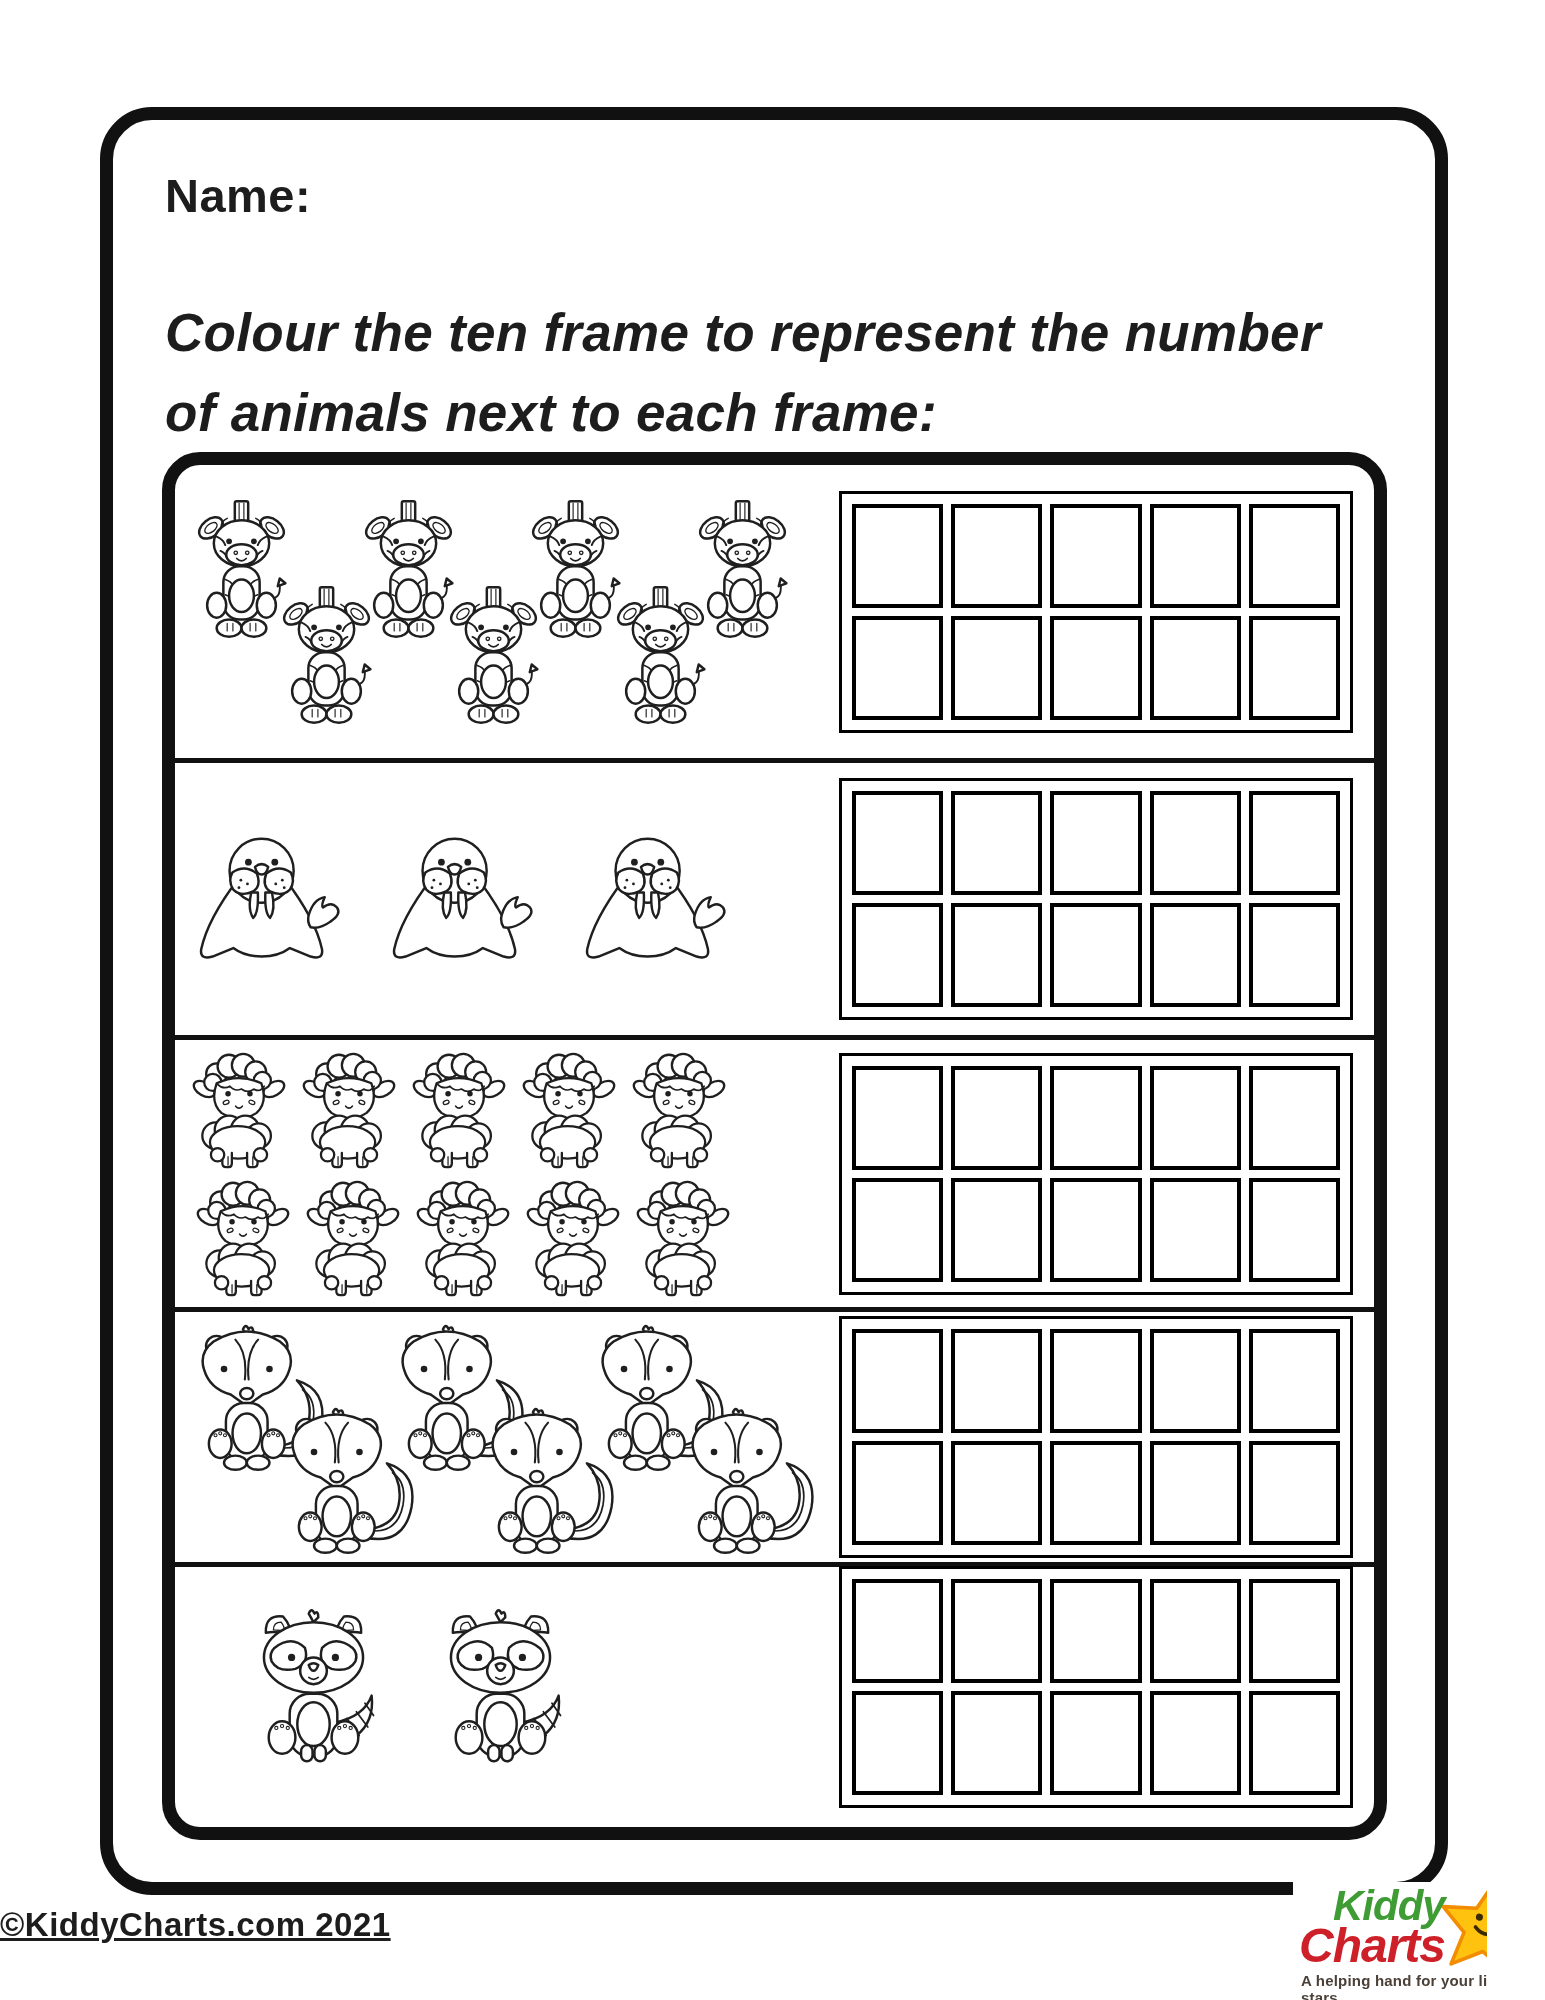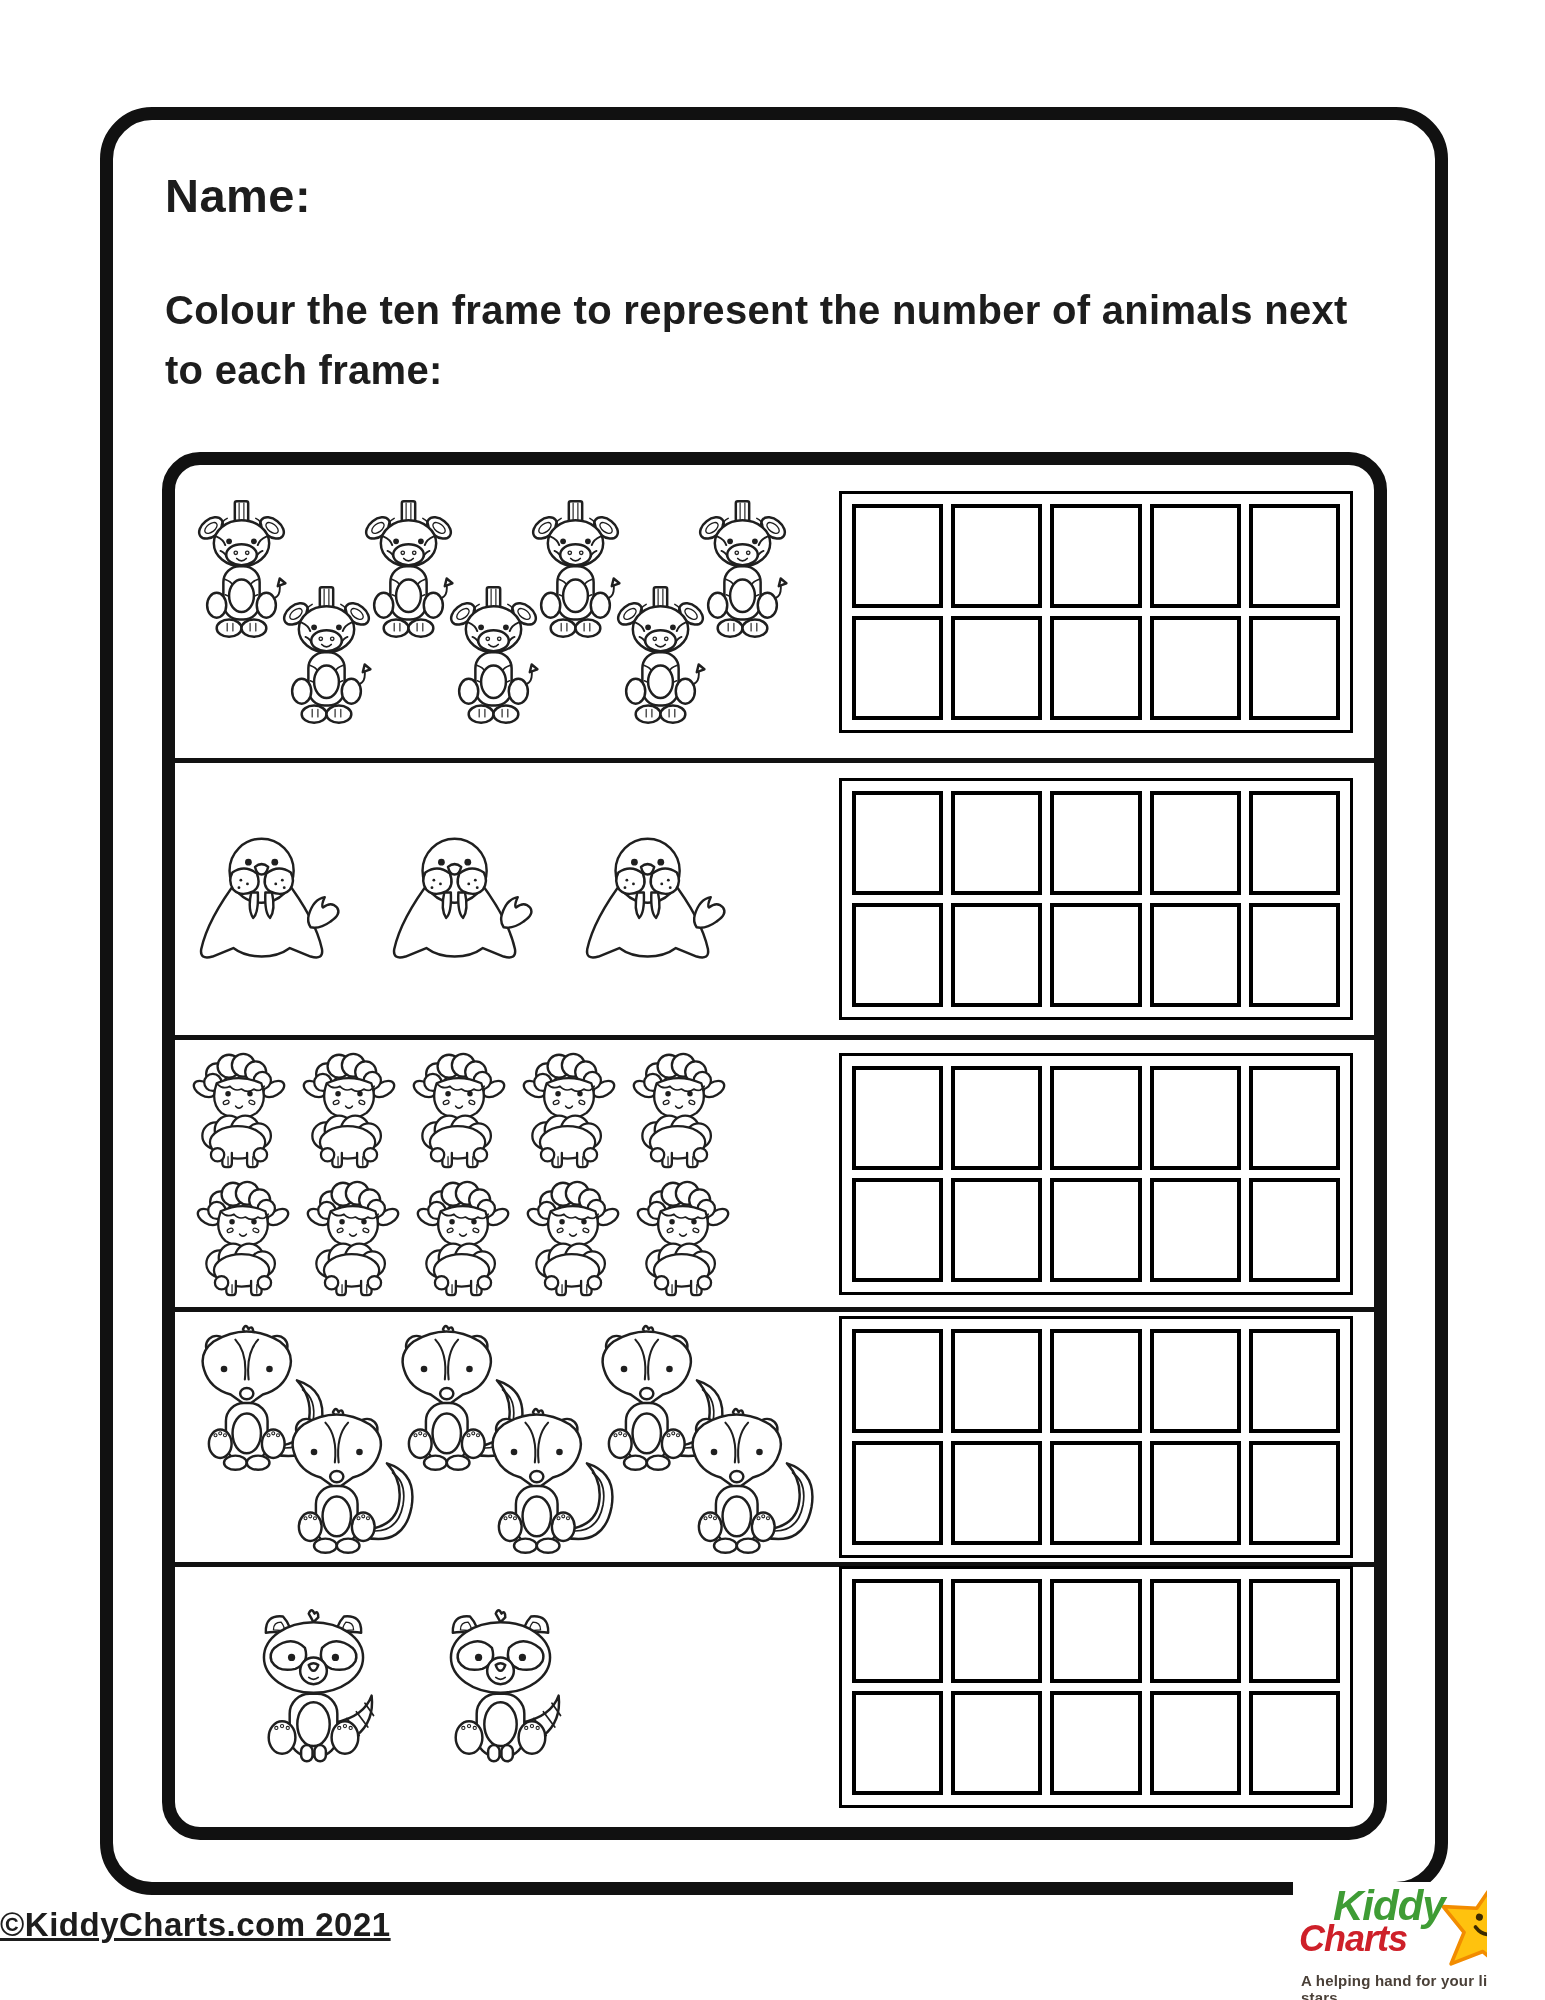--- a/index.html
+++ b/index.html
@@ -9,22 +9,22 @@
   }
   .outer-border{
     position:absolute; left:100px; top:107px; width:1348px; height:1788px;
     border:13px solid #111; border-radius:52px; box-sizing:border-box; background:#fff;
   }
   .name-label{
     position:absolute; left:165px; top:168px; font-size:47px; font-weight:600;
     letter-spacing:0.5px; color:#1d1d1d;
   }
   .instructions{
-    position:absolute; left:165px; top:280px; width:1190px;
-    font-size:40px; line-height:1.5; font-weight:600; letter-spacing:0.3px; color:#1d1d1d;
+    position:absolute; left:165px; top:293px; width:1190px;
+    font-size:53px; line-height:1.5; font-weight:600; letter-spacing:0.3px; color:#1d1d1d;font-style:italic;
   }
   .worksheet-table{
     position:absolute; left:162px; top:452px; width:1225px; height:1388px;
     border:13px solid #111; border-radius:38px; box-sizing:border-box;
     display:flex; flex-direction:column; overflow:hidden; background:#fff;
   }
   .t-row{ display:flex; align-items:stretch; box-sizing:border-box; }
   .t-row + .t-row{ border-top:5px solid #111; }
   .animals-area{
     flex:1 1 auto; display:flex; flex-direction:column; justify-content:center;
@@ -53,21 +53,21 @@
   .logo-star{
     position:absolute; left:142px; top:-6px; width:104px; height:104px;
     transform:rotate(10deg); z-index:1;
   }
   .logo-kiddy{
     position:absolute; left:16px; top:0px; z-index:2;
     font-size:42px; font-weight:700; letter-spacing:-1px; font-style:italic;margin-left:24px;
   }
   .logo-charts{
     position:absolute; left:6px; top:36px; z-index:3;
-    font-size:36px; font-weight:700; letter-spacing:-1px; font-style:italic;
+    font-size:48px; font-weight:700; letter-spacing:-1px; font-style:italic;
   }
   .logo-tagline{
     position:absolute; left:8px; top:90px; z-index:2; width:240px;
     font-size:15px; font-weight:700; color:#4a4038; letter-spacing:0.2px;
   }
   .defs-holder{ position:absolute; width:0; height:0; overflow:hidden; }
 </style>
 </head>
 <body>
 

